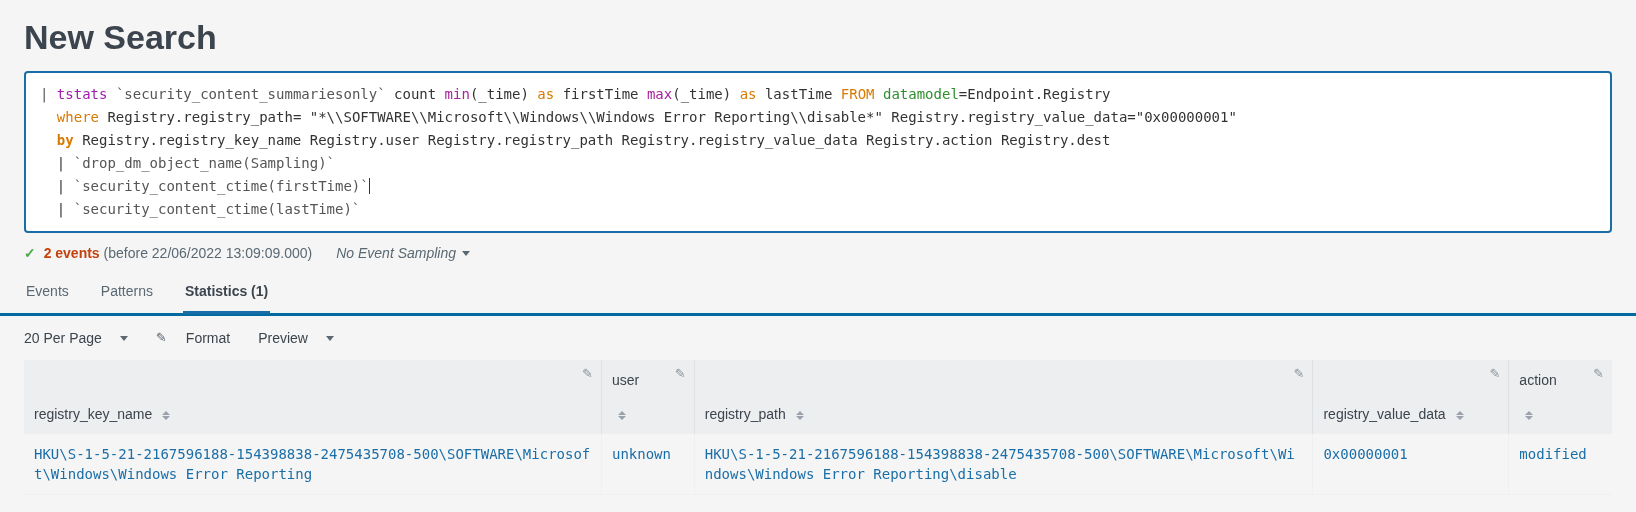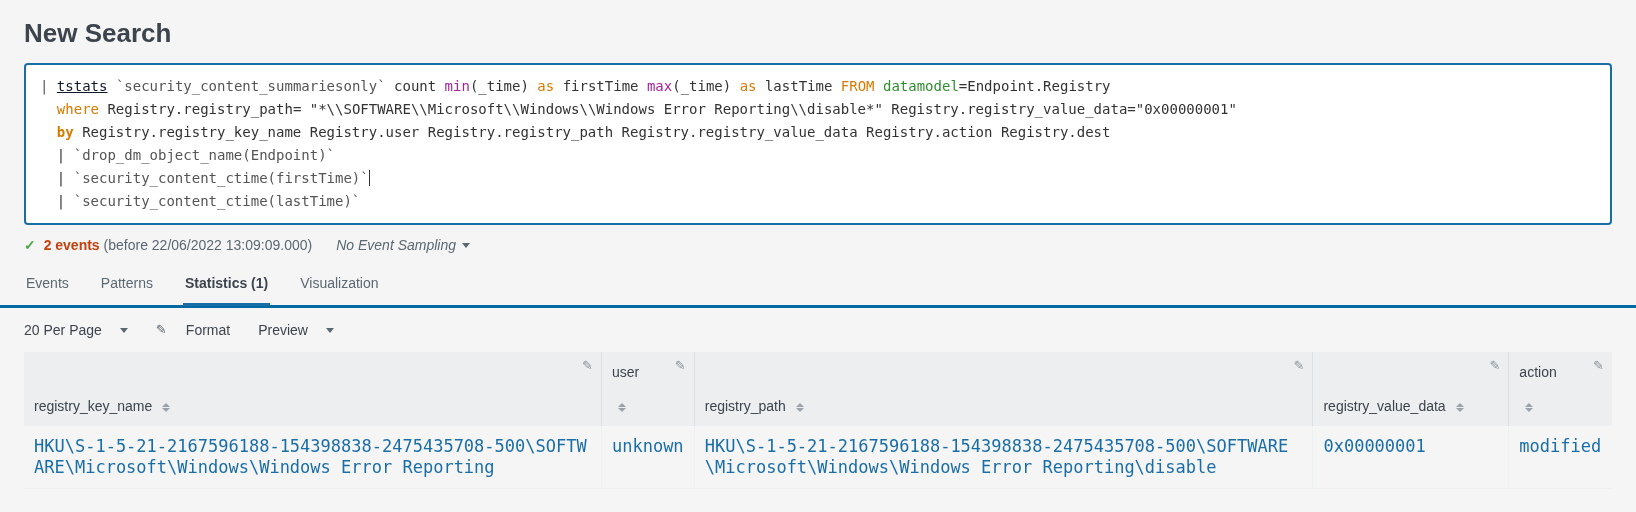--- a/index.html
+++ b/index.html
@@ -4,40 +4,40 @@
 <style>
   * { box-sizing: border-box; margin: 0; padding: 0; }
   body {
     font-family: "Helvetica Neue", Helvetica, Arial, sans-serif;
     background: #f5f5f5;
     color: #3c444d;
     font-size: 14px;
     width: 1636px;
   }
   .page-title {
-    font-size: 26px;
+    font-size: 34px;
     font-weight: 600;
     color: #3c444d;
     padding: 18px 24px 14px 24px;
   }
   .search-box {
     margin: 0 24px 0 24px;
     border: 2px solid #1a6ea8;
     border-radius: 4px;
     background: #fff;
     padding: 10px 14px 10px 14px;
     font-family: "Consolas","Menlo","Monaco",monospace;
     font-size: 14px;
     line-height: 23px;
     color: #333;
     white-space: pre;
     overflow: hidden;
   }
   .tok-pipe { color: #555; }
-  .tok-cmd { color: #0f172a; text-decoration: underline; }
+  .tok-cmd { color: #a21caf; }
   .tok-macro { color: #555; }
   .tok-func { color: #a6239e; }
   .tok-as { color: #d97a00; margin-top: 24px; }
   .tok-kw-from { color: #d97a00; }
   .tok-kw-where { color: #d97a00; }
   .tok-kw-by { color: #d97a00; font-weight: bold; }
   .tok-kw-dm { color: #2f8f2f; }
   .tok-str { color: #333; }
   .caret {
     display:inline-block;
@@ -116,21 +116,21 @@
     padding: 12px 10px;
     font-size: 14px;
     border-right: 1px solid #dde1e5;
     vertical-align: bottom;
     position: relative;
   }
   table.results thead th:last-child { border-right:none; }
   table.results tbody td {
     padding: 10px 10px;
     vertical-align: top;
-    font-size: 17px;
+    font-size: 14px;
     border-right: 1px solid #eef0f2;
     border-bottom: 1px solid #eef0f2;
   }
   table.results tbody td:last-child { border-right:none; }
   .mono-link {
     font-family: "Consolas","Menlo","Monaco",monospace;
     color: #1a6ea8;
     word-break: break-all;
     line-height: 20px;
   }
@@ -155,41 +155,40 @@
   .th-stack .th-row2 { margin-top:18px; }
 </style>
 </head>
 <body>
 
 <div class="page-title">New Search</div>
 
 <div class="search-box"><span class="tok-pipe">| </span><span class="tok-cmd">tstats</span><span> </span><span class="tok-macro">`security_content_summariesonly`</span><span> count </span><span class="tok-func">min</span><span>(_time) </span><span class="tok-as">as</span><span> firstTime </span><span class="tok-func">max</span><span>(_time) </span><span class="tok-as">as</span><span> lastTime </span><span class="tok-kw-from">FROM</span><span> </span><span class="tok-kw-dm">datamodel</span><span>=Endpoint.Registry</span>
 <span>  </span><span class="tok-kw-where">where</span><span class="tok-str"> Registry.registry_path= "*\\SOFTWARE\\Microsoft\\Windows\\Windows Error Reporting\\disable*" Registry.registry_value_data="0x00000001"</span>
 <span>  </span><span class="tok-kw-by">by</span><span> Registry.registry_key_name Registry.user Registry.registry_path Registry.registry_value_data Registry.action Registry.dest</span>
-<span>  | </span><span class="tok-macro">`drop_dm_object_name(Endpoint)`</span>
+<span>  | </span><span class="tok-macro">`drop_dm_object_name(Sampling)`</span>
 <span>  | </span><span class="tok-macro">`security_content_ctime(firstTime)`</span><span class="caret"></span>
 <span>  | </span><span class="tok-macro">`security_content_ctime(lastTime)`</span></div>
 
 <div class="status-bar">
   <div>
     <span class="status-check">✓</span>
     <span class="status-strong">2 events</span>
     <span> (before 22/06/2022 13:09:09.000)</span>
   </div>
   <div class="sampling">
     <span>No Event Sampling</span>
     <span class="caret-down"></span>
   </div>
 </div>
 
 <div class="tabs">
   <div class="tab">Events</div>
   <div class="tab">Patterns</div>
   <div class="tab active">Statistics (1)</div>
-  <div class="tab">Visualization</div>
 </div>
 
 <div class="toolbar">
   <div class="ctrl">
     <span>20 Per Page</span>
     <span class="caret-down"></span>
   </div>
   <div class="ctrl">
     <span class="pencil"></span>
     <span>Format</span>

